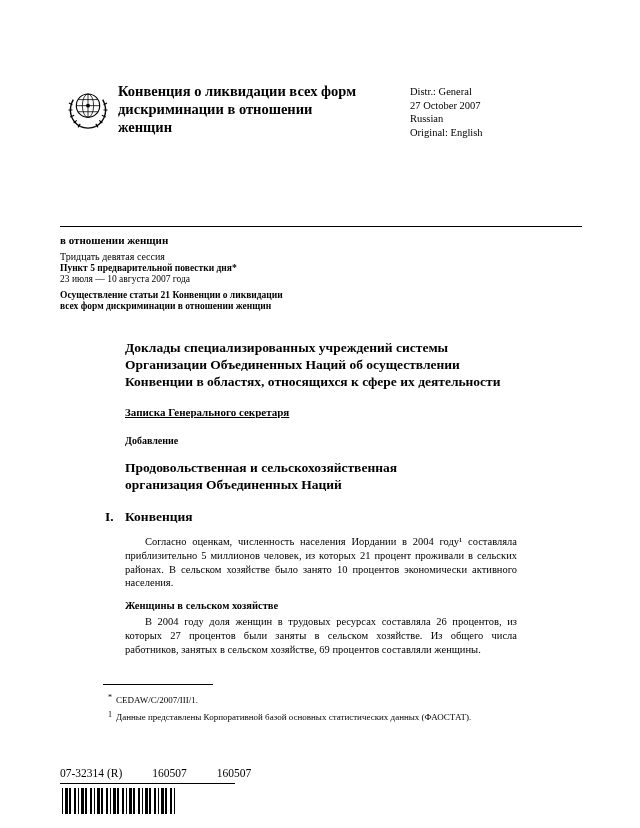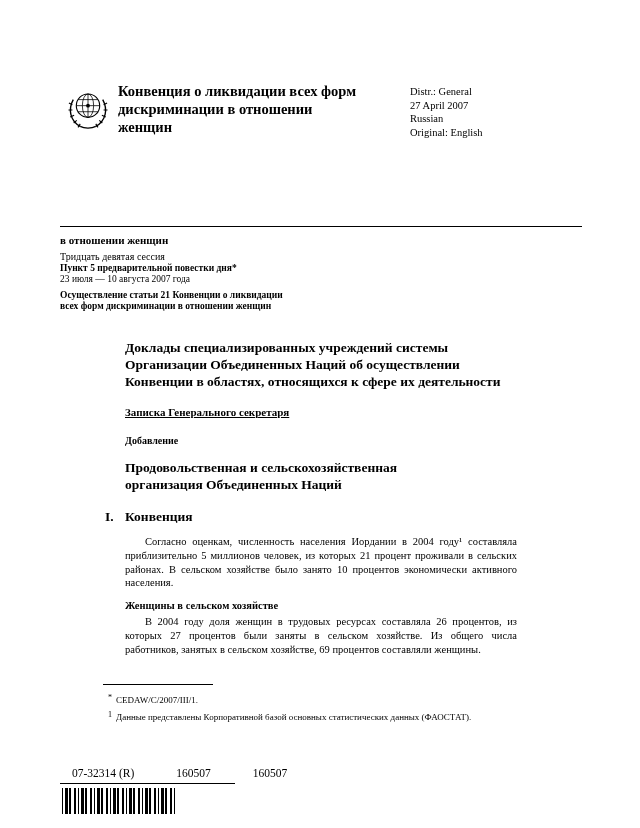--- a/index.html
+++ b/index.html
@@ -63,21 +63,21 @@
   .footnotes { position: absolute; left: 103px; top: 684px; width: 392px; font-size: 9px; line-height: 11.5px; }
   .fn-rule { width: 110px; border-top: 1px solid #000; margin-bottom: 7px; }
   .fn { padding-left: 14px; text-indent: -9px; margin-top: 2px; text-align: justify; }
   .fn-marker { display: inline-block; text-indent: 0; font-size: 8px; vertical-align: 3px; margin-right: 4px; }
 
   
   .footer {
     position: absolute; left: 60px; top: 767px;
     font-size: 11.5px; padding-bottom: 2px;
   }
-  .footer span { margin-right: 30px; margin-left: 12px; }
+  .footer span { margin-right: 30px; }
   .footer-rule { position: absolute; left: 60px; top: 783px; width: 175px; border-top: 1px solid #000; }
   .barcode {
     position: absolute; left: 62px; top: 788px; width: 114px; height: 26px;
     background:
       repeating-linear-gradient(90deg,
         #000 0px, #000 1.5px, #fff 1.5px, #fff 3px,
         #000 3px, #000 6px, #fff 6px, #fff 7.5px,
         #000 7.5px, #000 9px, #fff 9px, #fff 12.5px,
         #000 12.5px, #000 14px, #fff 14px, #fff 16px);
   }
@@ -100,21 +100,21 @@
       <path d="M13,18 C7,29 9,42 21,49" fill="none" stroke="#000" stroke-width="1.6"></path>
       <path d="M47,18 C53,29 51,42 39,49" fill="none" stroke="#000" stroke-width="1.6"></path>
       <path d="M21,49 C26,51.5 34,51.5 39,49" fill="none" stroke="#000" stroke-width="1.6"></path>
       <path d="M12,24 l-4,-2 M12,30 l-4.5,0 M14,36 l-4.5,2 M17,42 l-3.5,3 M21,46 l-2.5,4" stroke="#000" stroke-width="1.3" fill="none"></path>
       <path d="M48,24 l4,-2 M48,30 l4.5,0 M46,36 l4.5,2 M43,42 l3.5,3 M39,46 l2.5,4" stroke="#000" stroke-width="1.3" fill="none"></path>
     </svg>
   </div>
   <div class="conv-title">Конвенция о ликвидации всех форм дискриминации в отношении женщин</div>
   <div class="distr">
     <div>Distr.: General</div>
-    <div>27 April 2007</div>
+    <div>27 October 2007</div>
     <div>Russian</div>
     <div>Original: English</div>
   </div>
 
   <div class="rule-full"></div>
 
   <div class="committee">
     <div class="committee-name">в отношении женщин</div>
     <div class="session">Тридцать девятая сессия</div>
     <div class="agenda">Пункт 5 предварительной повестки дня*</div>

